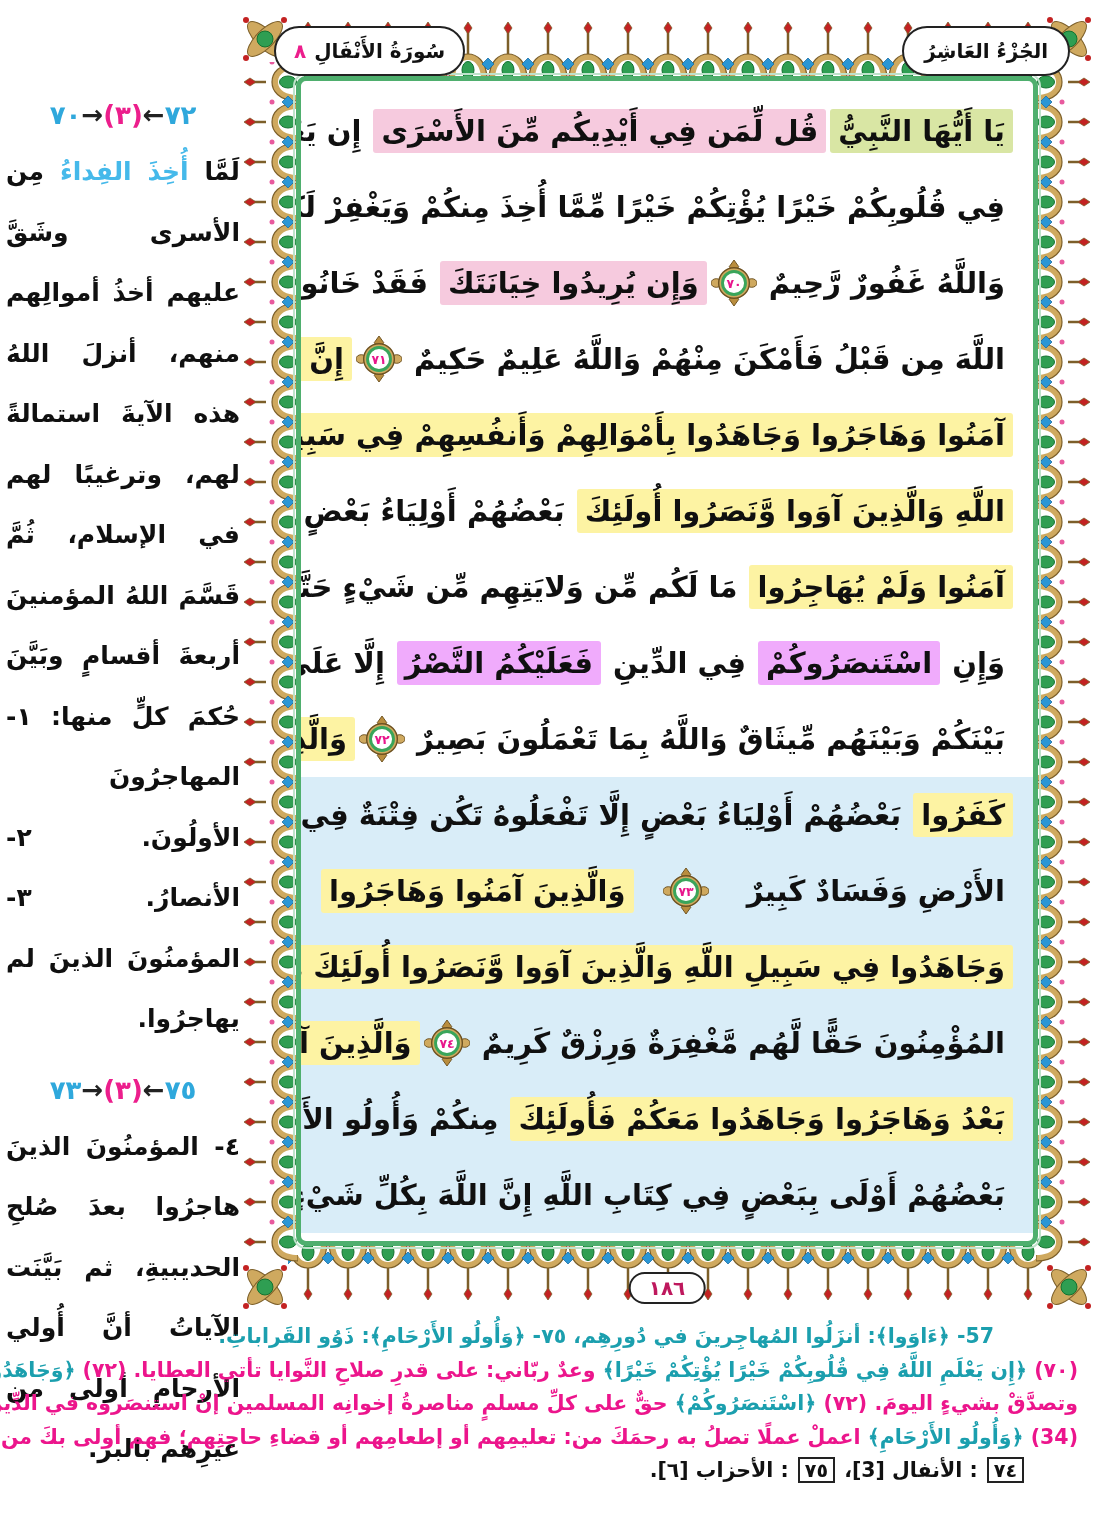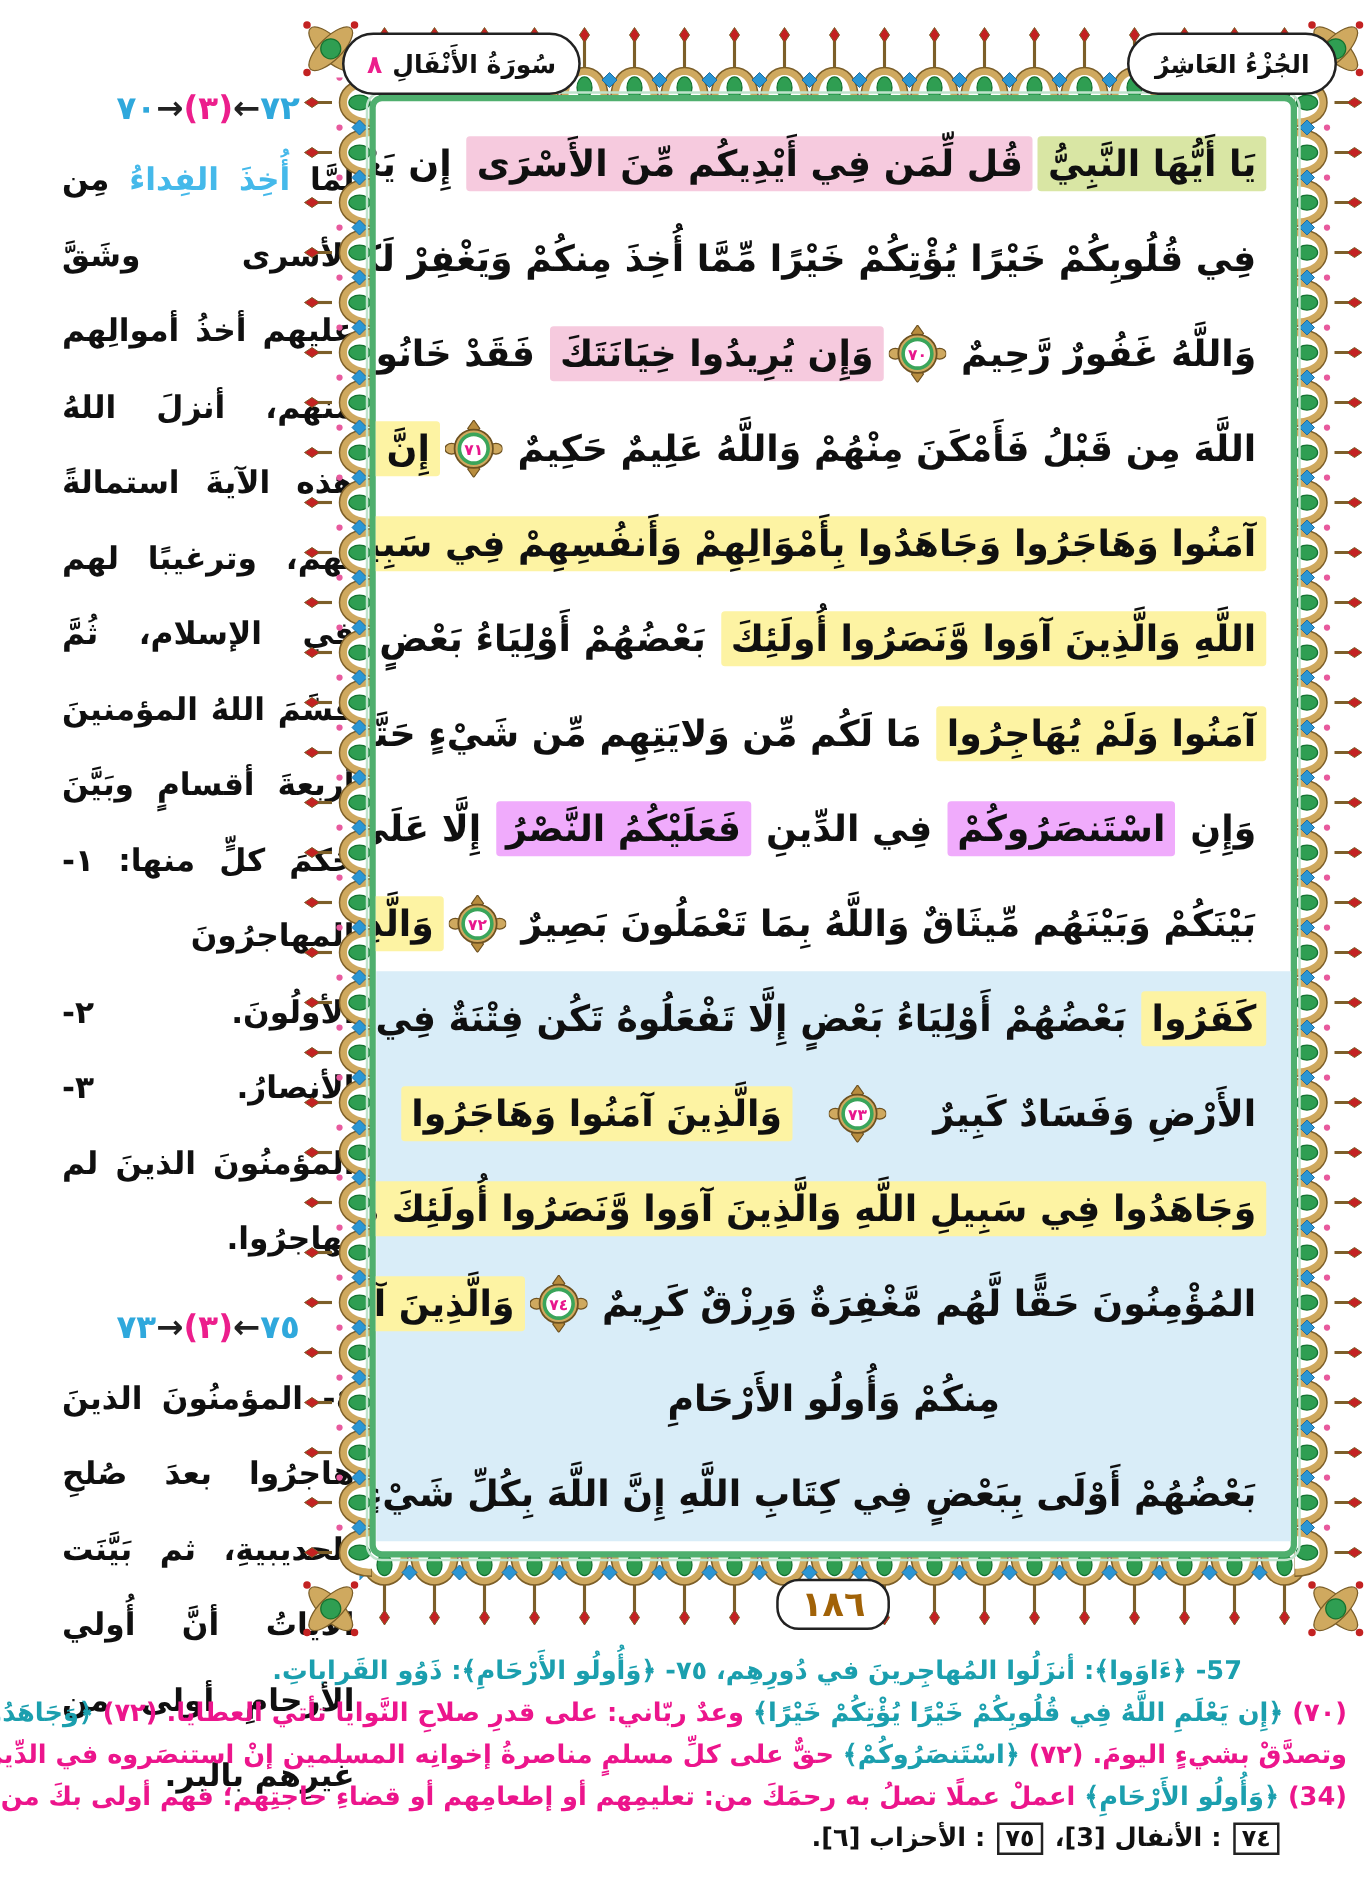--- a/index.html
+++ b/index.html
@@ -4,22 +4,22 @@
 <style>
   html,body{margin:0;padding:0;}
   body{
     width:1096px;height:1513px;position:relative;overflow:hidden;
     background:#ffffff;
     font-family:"DejaVu Sans",sans-serif;
     direction:rtl;
   }
   
   .margin-col{
-    position:absolute;left:6px;top:72px;width:234px;
-    direction:rtl;color:#101010;margin-left:44px;
+    position:absolute;left:6px;top:100px;width:234px;
+    direction:rtl;color:#101010;
   }
   .mref{
     direction:ltr;text-align:center;font-size:26px;font-weight:bold;
     color:#2fa8dc;letter-spacing:1px;white-space:nowrap;
   }
   .mref .cnt{color:#ec1e8c;}
   .mref .arr{color:#222;font-weight:bold;}
   .mnote{
     margin-top:12px;font-size:25px;font-weight:bold;line-height:2.42;
     text-align:justify;text-align-last:right;
@@ -40,21 +40,21 @@
     position:absolute;background:#fff;border:2.5px solid #222;border-radius:26px;
     display:flex;align-items:center;justify-content:center;gap:8px;
     font-weight:bold;color:#111;z-index:5;white-space:nowrap;
   }
   .cartouche.surah{top:12px;left:32px;height:46px;padding:0 18px;font-size:20px;}
   .cartouche.juz{top:12px;right:22px;height:46px;padding:0 20px;font-size:20px;}
   .cartouche .pink{color:#ec1e8c;}
   .page-pill{
     position:absolute;bottom:8px;left:50%;transform:translateX(-50%);
     background:#fff;border:2.5px solid #222;border-radius:18px;z-index:5;
-    padding:2px 18px;font-size:28px;font-weight:bold;color:#a16207;
+    padding:2px 18px;font-size:20px;font-weight:bold;color:#be185d;
   }
   .catchword{
     position:absolute;bottom:10px;left:14px;background:#fff;z-index:5;
     border:2px solid #222;border-radius:22px;height:44px;display:flex;
     align-items:center;padding:0 16px;font-size:16.5px;font-weight:bold;color:#111;
     white-space:nowrap;
   }
   .text-frame{
     position:absolute;left:54px;right:54px;top:62px;bottom:66px;
     background:#fff;border:5px solid #4faf6e;border-radius:10px;
@@ -376,20 +376,21 @@
                 <ellipse cx="5.5" cy="24" rx="5.5" ry="4.5" fill="#cfa95f" stroke="#6d5120"></ellipse>
                 <ellipse cx="42.5" cy="24" rx="5.5" ry="4.5" fill="#cfa95f" stroke="#6d5120"></ellipse>
                 <circle cx="24" cy="24" r="16" fill="#cfa95f" stroke="#6d5120" stroke-width="1.5"></circle>
                 <circle cx="24" cy="24" r="12" fill="#fff" stroke="#3aa55a" stroke-width="3"></circle>
                 <text x="24" y="29.5" text-anchor="middle" font-size="13" font-weight="bold" fill="#e8168c" font-family="DejaVu Sans, sans-serif">٧٤</text>
               </svg>
             </span>
             <span class="seg hl-yellow">وَالَّذِينَ آمَنُوا مِن</span>
           </div>
           <div class="qline">
+            <span class="seg hl-yellow">بَعْدُ وَهَاجَرُوا وَجَاهَدُوا مَعَكُمْ فَأُولَئِكَ</span>
             <span class="seg">مِنكُمْ وَأُولُو الأَرْحَامِ</span>
           </div>
           <div class="qline">
             <span class="seg">بَعْضُهُمْ أَوْلَى بِبَعْضٍ فِي كِتَابِ اللَّهِ إِنَّ اللَّهَ بِكُلِّ شَيْءٍ عَلِيمٌ</span>
           </div>
         </div>
       </div>
   </div>
 
   <div class="page-pill">١٨٦</div>

